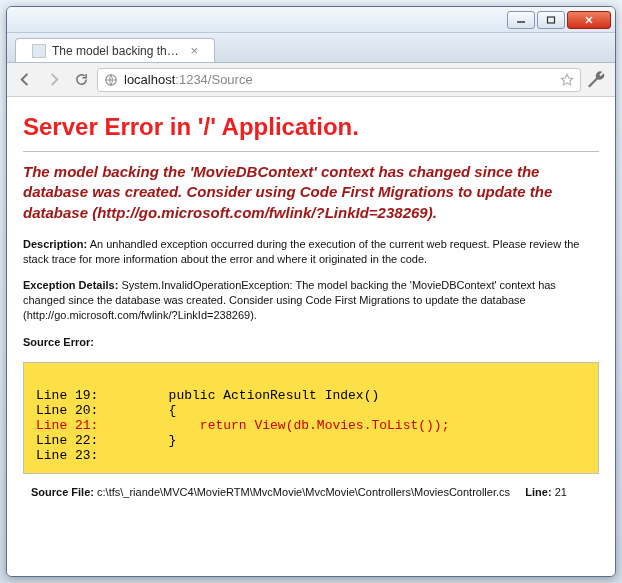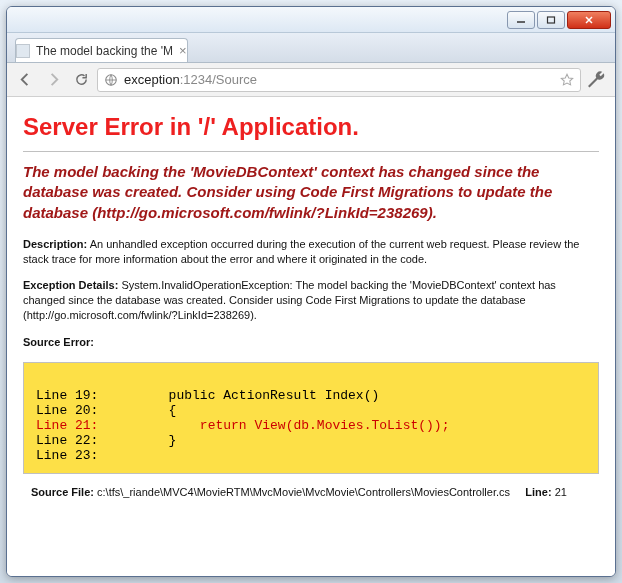--- a/index.html
+++ b/index.html
@@ -58,21 +58,21 @@
     align-items: flex-end;
     padding: 0 8px;
     border-bottom: 1px solid #b0bcc8;
   }
   .tab {
     background: #fff;
     border: 1px solid #b0bcc8;
     border-bottom: none;
     border-radius: 4px 4px 0 0;
     height: 24px;
-    padding: 0 0;
+    padding: 0 16px;
     display: flex;
     align-items: center;
     gap: 6px;
     max-width: 200px;
     font-size: 12px;
     color: #333;
     text-align: center;
   }
   .tab-favicon {
     width: 14px; height: 14px;
@@ -212,21 +212,21 @@
       <svg viewBox="0 0 16 16">
           <path d="M13 8a5 5 0 1 1-1.8-3.8" fill="none" stroke="currentColor" stroke-width="1.6"></path>
           <path d="M13 2v4h-4" fill="none" stroke="currentColor" stroke-width="1.6"></path>
         </svg>
     </div>
     <div class="omnibox">
       <svg class="globe-icon" viewBox="0 0 16 16">
           <circle cx="8" cy="8" r="6" fill="none" stroke="currentColor" stroke-width="1.2"></circle>
           <path d="M2 8h12M8 2c2 3 2 9 0 12M8 2c-2 3-2 9 0 12" fill="none" stroke="currentColor" stroke-width="1"></path>
         </svg>
-      <span><span class="url-host">exception</span><span class="url-rest">:1234/Source</span></span>
+      <span><span class="url-host">localhost</span><span class="url-rest">:1234/Source</span></span>
       <span style="flex:1"></span>
       <svg class="star-icon" viewBox="0 0 16 16">
           <path d="M8 1.5l2 4.2 4.5.5-3.3 3 .9 4.4L8 11.5l-4.1 2.1.9-4.4L1.5 6.2l4.5-.5z" fill="none" stroke="currentColor" stroke-width="1.2"></path>
         </svg>
     </div>
     <div class="wrench">
       <svg viewBox="0 0 16 16">
           <path d="M12.5 3.5a3 3 0 0 1-4 4L3 13l-1-1 5.5-5.5a3 3 0 0 1 4-4l-2 2 1 1z" fill="currentColor"></path>
         </svg>
     </div>

